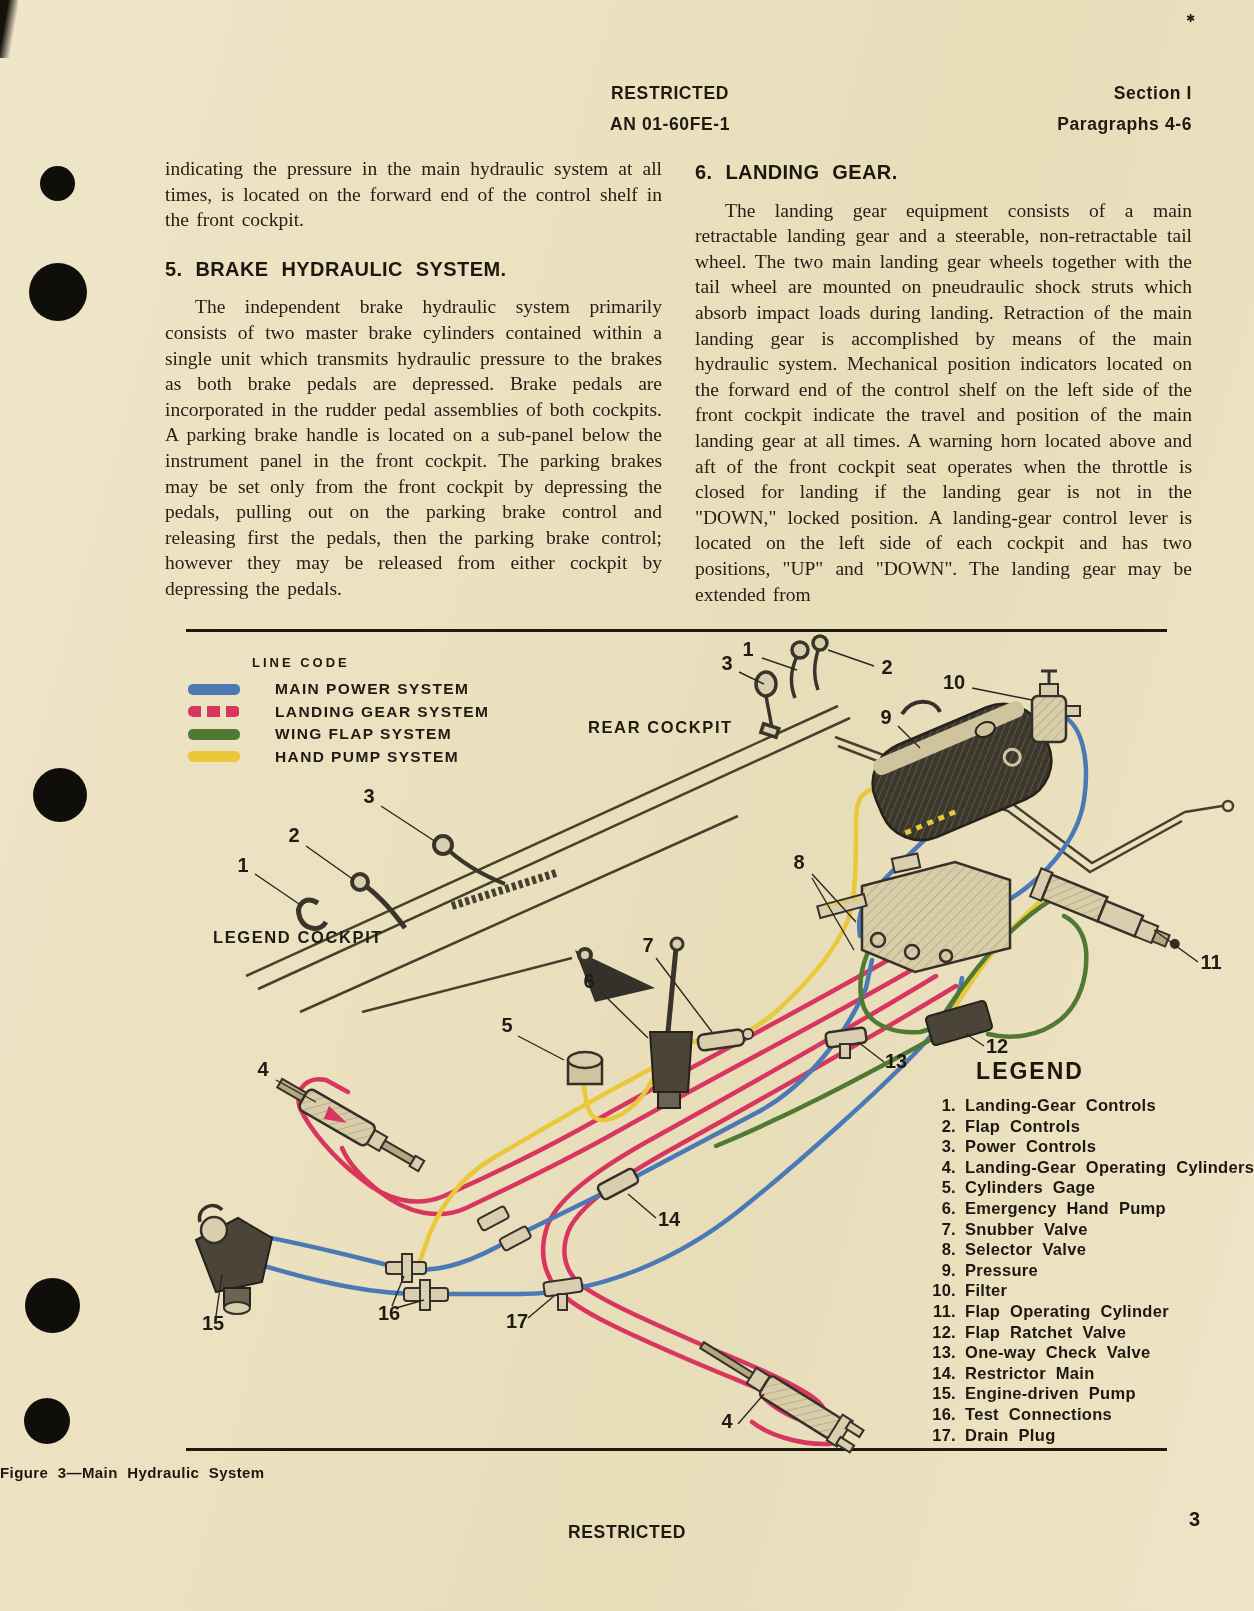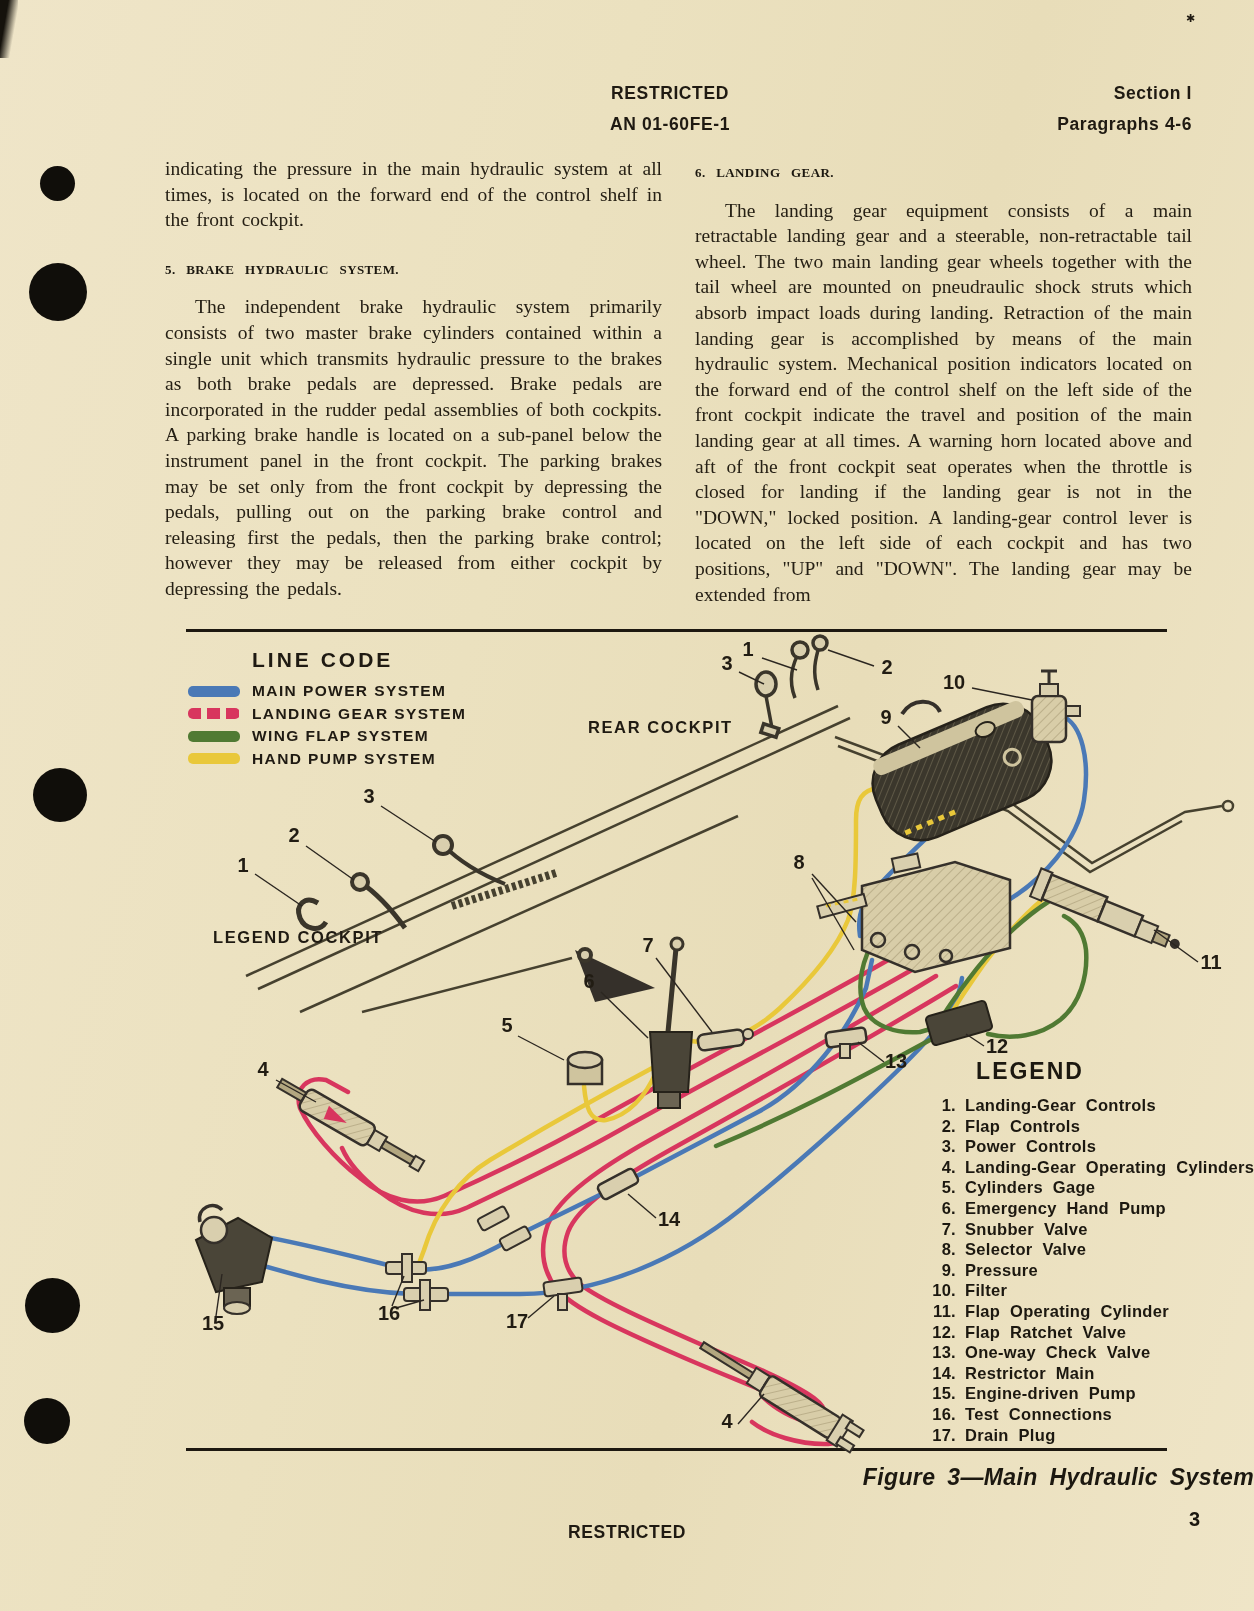--- a/index.html
+++ b/index.html
@@ -15,44 +15,44 @@
   .hdr-right{right:62px;top:78px;text-align:right;}
   
   .hole{position:absolute;border-radius:50%;background:#100e0a;}
   .corner{position:absolute;left:0;top:0;width:18px;height:58px;
     background:linear-gradient(100deg,#15120c 30%,rgba(21,18,12,0) 70%);}
   .tick{position:absolute;font-size:11px;color:#1f1a12;}
   
   .col{position:absolute;width:497px;font-size:19.5px;line-height:25.6px;text-align:justify;word-spacing:2.6px;color:#262015;}
   .col p{margin:0;}
   .col .indent{text-indent:30px;}
-  .col h2{font-family:Liberation Serif, serif;font-size:13px;letter-spacing:.4px;word-spacing:7px;
+  .col h2{font-family:Liberation Sans, sans-serif;font-size:20px;letter-spacing:.4px;word-spacing:7px;
           margin:24px 0 12px 0;color:#1c1810;}
   .col-left{left:165px;top:156px;}
   .col-right{left:695px;top:160px;}
   .col-right h2{margin-top:0;}
   
   .rule{position:absolute;left:186px;width:981px;height:3px;background:#1d1810;}
   
   .linecode{left:188px;top:640px;font-family:"Liberation Sans",sans-serif;font-weight:bold;color:#1f1a12;}
-  .lc-title{display:block;margin:8px 0 8px 64px;font-size:21px;letter-spacing:3px;}
-  .lc-row{display:flex;align-items:center;height:22.5px;}
+  .lc-title{display:block;margin:15px 0 8px 64px;font-size:13px;letter-spacing:3px;}
+  .lc-row{display:flex;align-items:center;height:22.5px;gap:23px;}
   .lc-swatch{width:52px;height:11px;border-radius:5px;margin-right:12px;flex:0 0 auto;}
   .lc-label{font-size:15.5px;letter-spacing:1.4px;white-space:nowrap;}
   
   .cockpit-label{font-family:Liberation Sans, sans-serif;font-weight:bold;font-size:16.5px;letter-spacing:1.6px;color:#1f1a12;}
   
   .legend{left:922px;top:1058px;width:276px;font-family:"Liberation Sans",sans-serif;font-weight:bold;color:#1c1810;}
   .legend-title{display:block;text-align:center;margin:0 60px 10px 0;font-size:23px;letter-spacing:2px;}
   .leg-row{display:flex;line-height:20.6px;font-size:16.5px;letter-spacing:.3px;word-spacing:5px;}
   .leg-num{width:34px;text-align:right;flex:0 0 auto;}
   .leg-label{padding-left:9px;white-space:nowrap;}
   
-  .caption{left:0;right:0;top:1464px;text-align:right;font-family:"Liberation Sans",sans-serif;
-           font-style:italic;font-weight:bold;font-size:23px;letter-spacing:.4px;word-spacing:5px;color:#1c1810;}
+  .caption{left:0;right:0;top:1464px;text-align:left;font-family:"Liberation Sans",sans-serif;
+           font-weight:bold;font-size:15px;letter-spacing:.4px;word-spacing:5px;color:#1c1810;}
   .footer-restricted{left:0;right:0;top:1522px;text-align:center;font-family:"Liberation Sans",sans-serif;
            font-weight:bold;font-size:17.5px;letter-spacing:.6px;color:#1f1a12;}
   .page-num{right:54px;top:1508px;font-family:"Liberation Sans",sans-serif;font-weight:bold;font-size:20px;color:#1c1810;}
   
   #diagram-svg{position:absolute;left:0;top:0;pointer-events:none;}
   #callouts text{font-family:"Liberation Sans",sans-serif;font-weight:bold;font-size:20px;fill:#211c13;text-anchor:middle;}
 </style>
 </head>
 <body>
 

